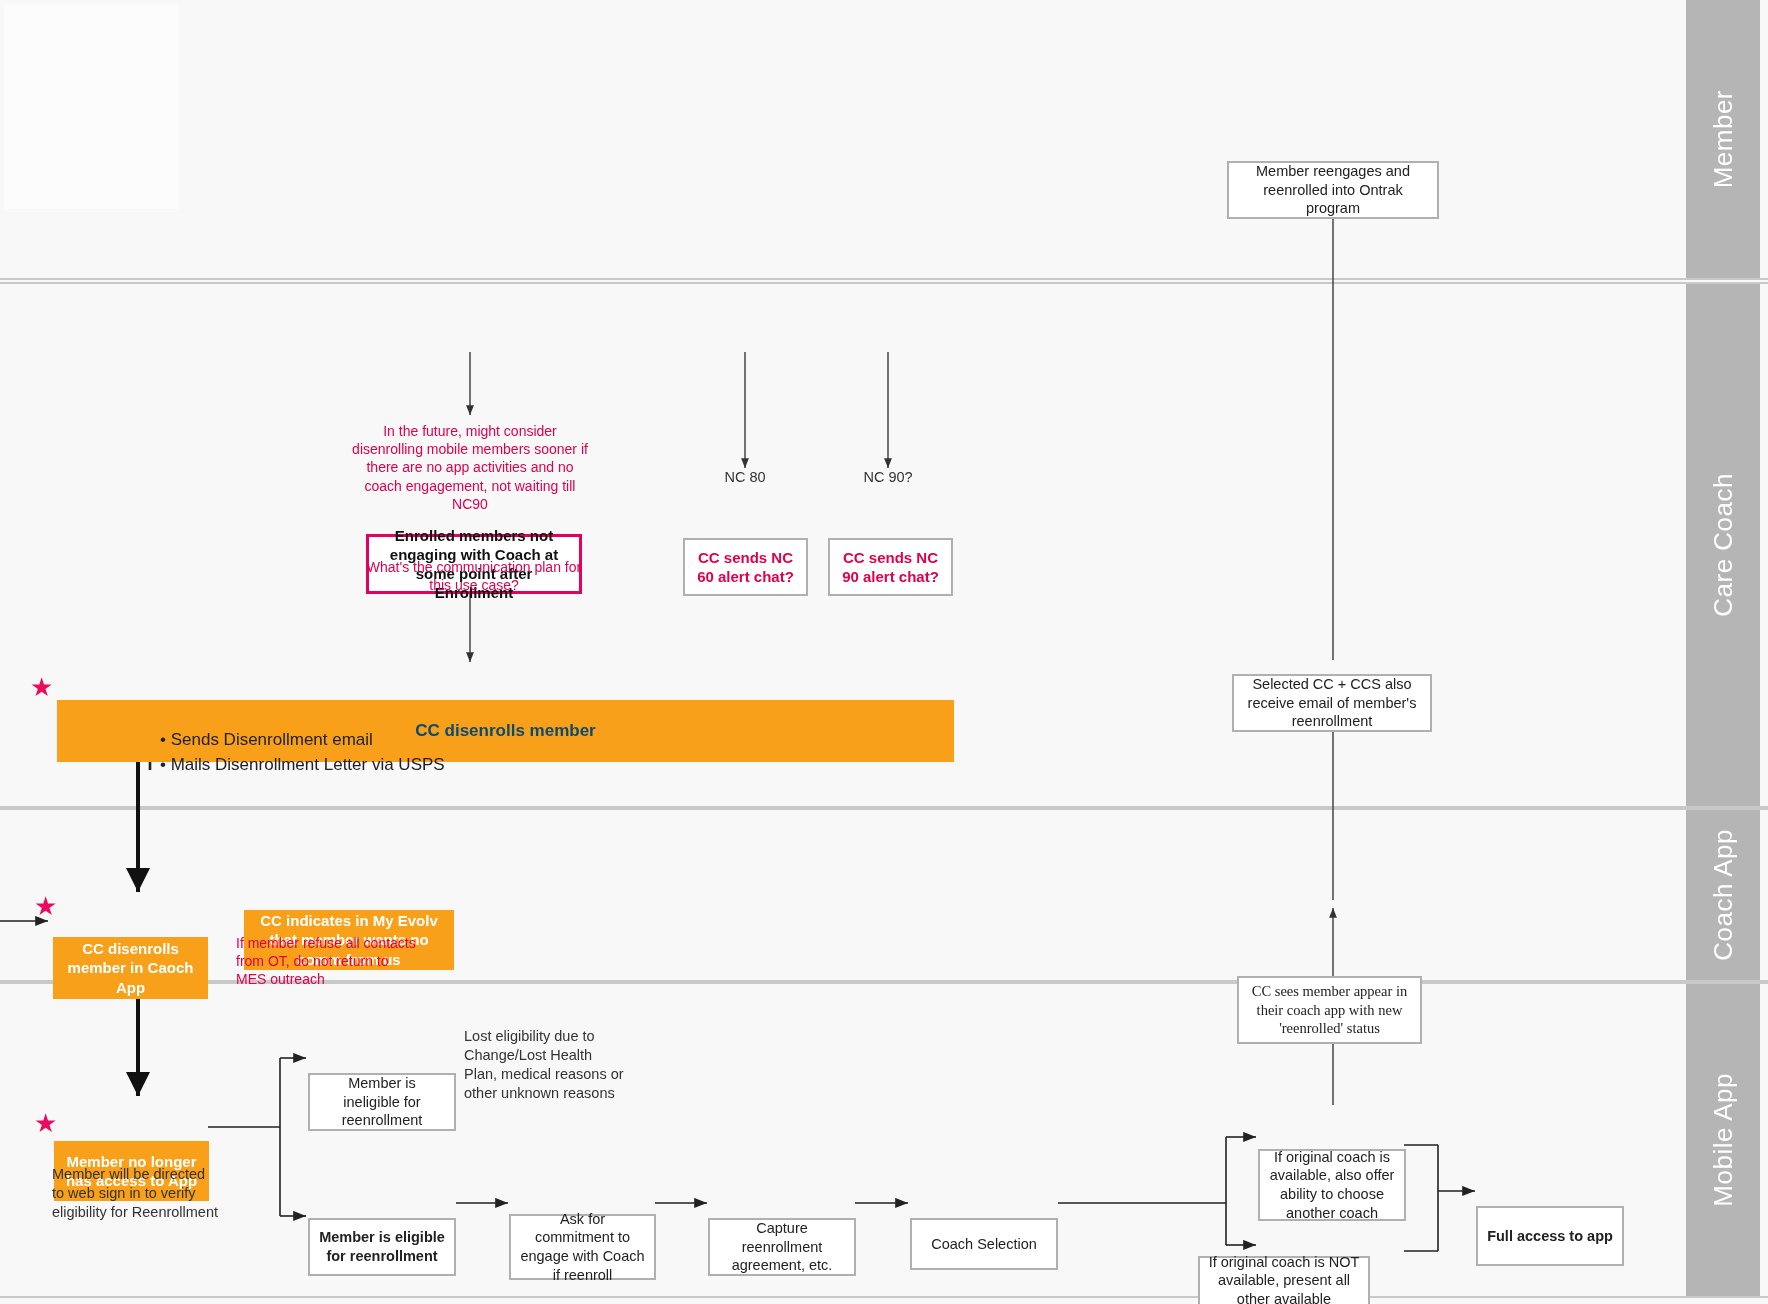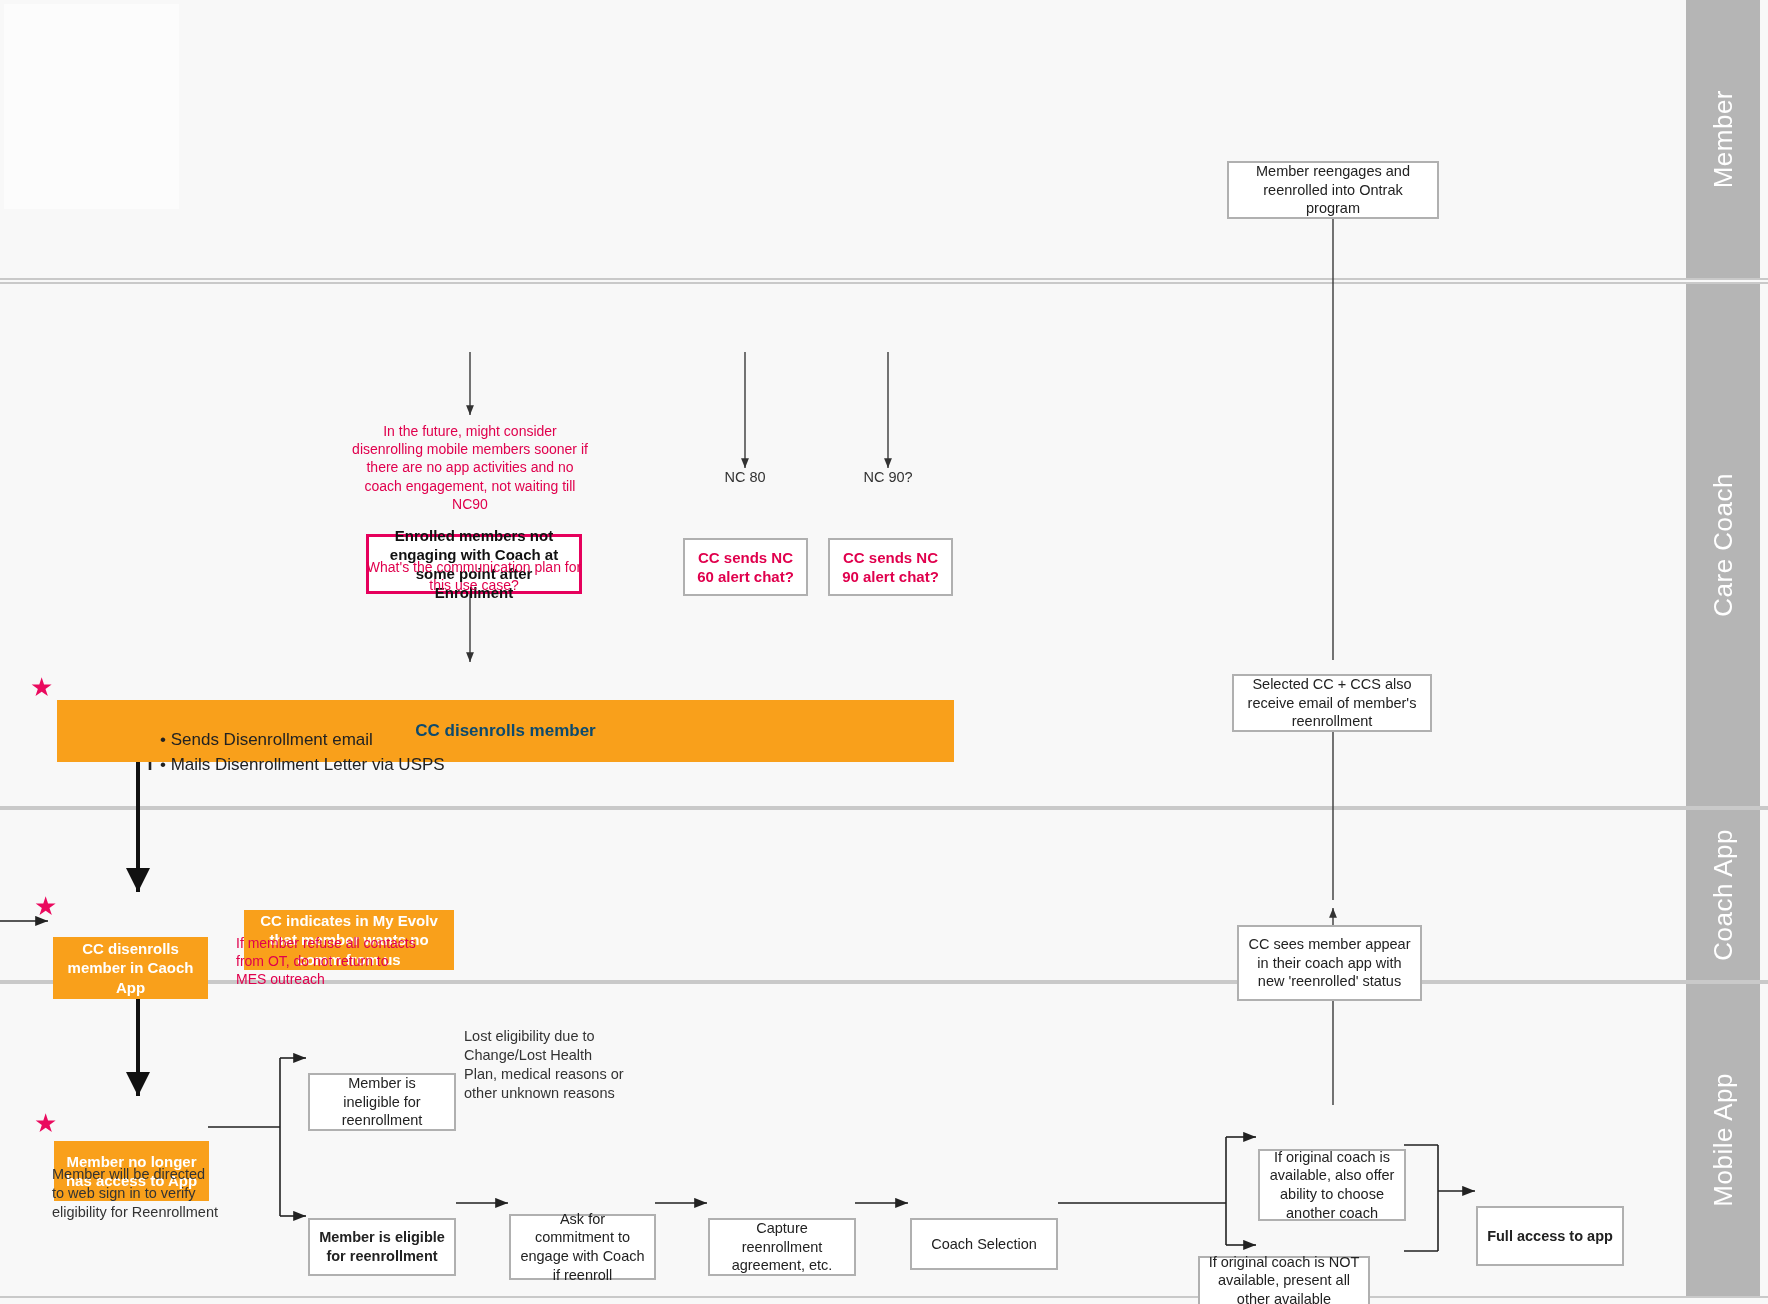--- a/index.html
+++ b/index.html
@@ -186,21 +186,21 @@
     <span>CC disenrolls member in Caoch App</span>
   </div>
   <div class="star" style="left:34px;top:893px;">★</div>
 
   <div class="node n-orange" style="left:244px;top:866px;width:210px;height:60px;">
     <span>CC indicates in My Evolv that member wants no comm from us</span>
   </div>
 
   <div class="txt t-pink t-left" style="left:236px;top:934px;width:180px;">If member refuse all contacts from OT, do not return to MES outreach</div>
 
-  <div class="node n-grey" style="left:1237px;top:881px;width:185px;height:76px;">
+  <div class="node n-grey" style="left:1237px;top:932px;width:185px;height:68px;font-family:Liberation Serif, serif;">
     <span>CC sees member appear in their coach app with new 'reenrolled' status</span>
   </div>
 
   <div class="node n-orange" style="left:54px;top:1097px;width:155px;height:60px;">
     <span>Member no longer has access to App</span>
   </div>
   <div class="star" style="left:34px;top:1110px;">★</div>
 
   <div class="txt t-dark t-left" style="left:52px;top:1165px;width:168px;">Member will be directed to web sign in to verify eligibility for Reenrollment</div>
 

